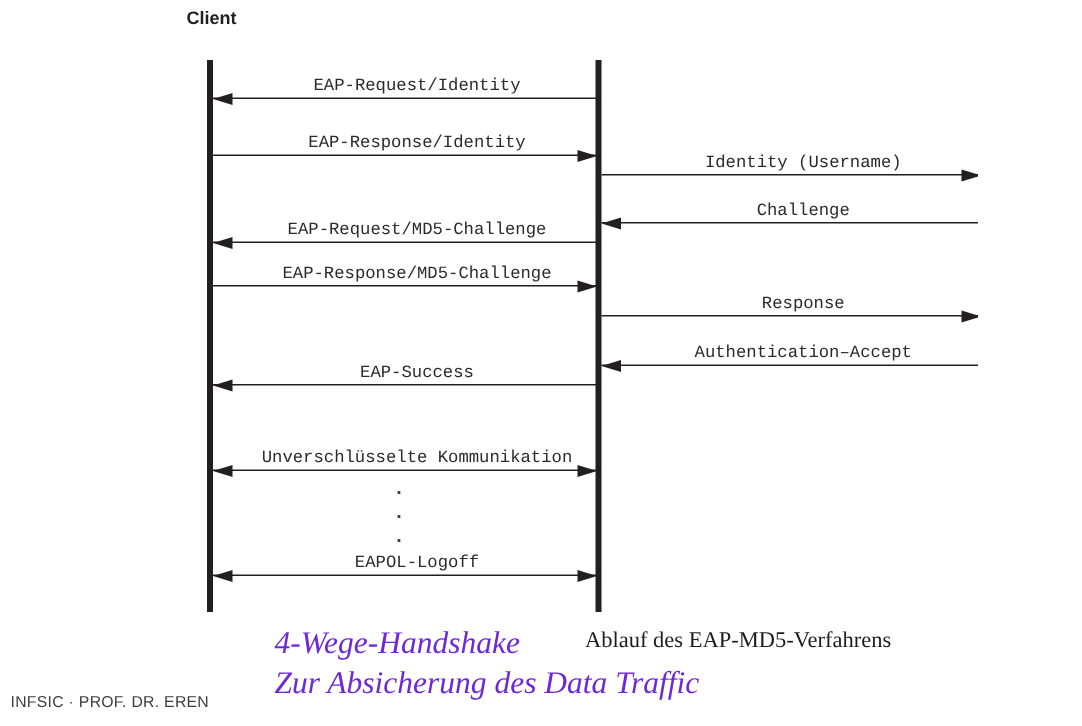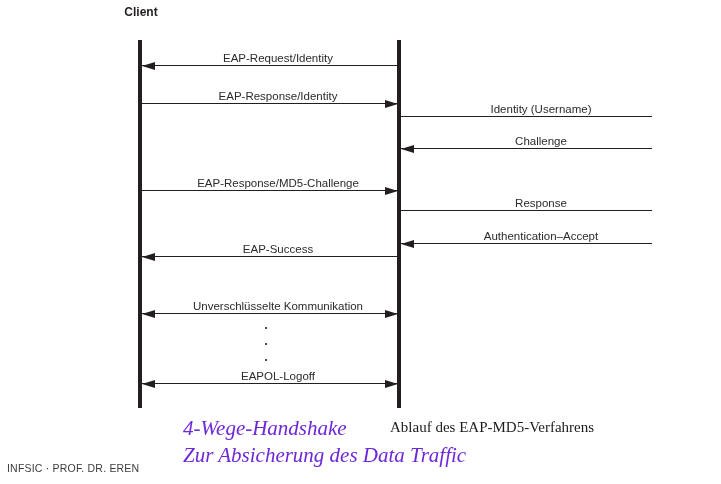--- a/index.html
+++ b/index.html
@@ -35,28 +35,29 @@
     color: #231f20;
     white-space: nowrap;
   }
   .actor-client { left: 141px; }
   .actor-authenticator { left: 400px; }
   .actor-server { left: 656px; }
 
   
   .message { position: absolute; height: 16px; }
   .span-ca { left: 142px; width: 256px; }
-  .span-as { left: 401px; width: 253px; padding-left: 11px; }
+  .span-as { left: 401px; width: 253px; }
   .msg-label {
     position: absolute;
     bottom: 2.5px; left: 16px; right: 0;
     text-align: center;
     font-size: 11.5px;
     color: #2b2b2b;
     white-space: nowrap;
+    font-family: Liberation Mono, monospace;
   }
   .msg-line {
     position: absolute;
     bottom: 0; left: 0; right: 0;
     height: 1.4px;
     background: #231f20;
   }
   .head {
     position: absolute;
     width: 0; height: 0;
@@ -140,20 +141,25 @@
     <div class="msg-line"></div>
     <span class="head head-right"></span>
   </div>
 
   <div class="message span-as" style="top:133px">
     <div class="msg-label">Challenge</div>
     <div class="msg-line"></div>
     <span class="head head-left"></span>
   </div>
 
+  <div class="message span-ca" style="top:146px">
+    <div class="msg-label">EAP-Request/MD5-Challenge</div>
+    <div class="msg-line"></div>
+    <span class="head head-left"></span>
+  </div>
 
   <div class="message span-ca" style="top:175px">
     <div class="msg-label">EAP-Response/MD5-Challenge</div>
     <div class="msg-line"></div>
     <span class="head head-right"></span>
   </div>
 
   <div class="message span-as" style="top:195px">
     <div class="msg-label">Response</div>
     <div class="msg-line"></div>

